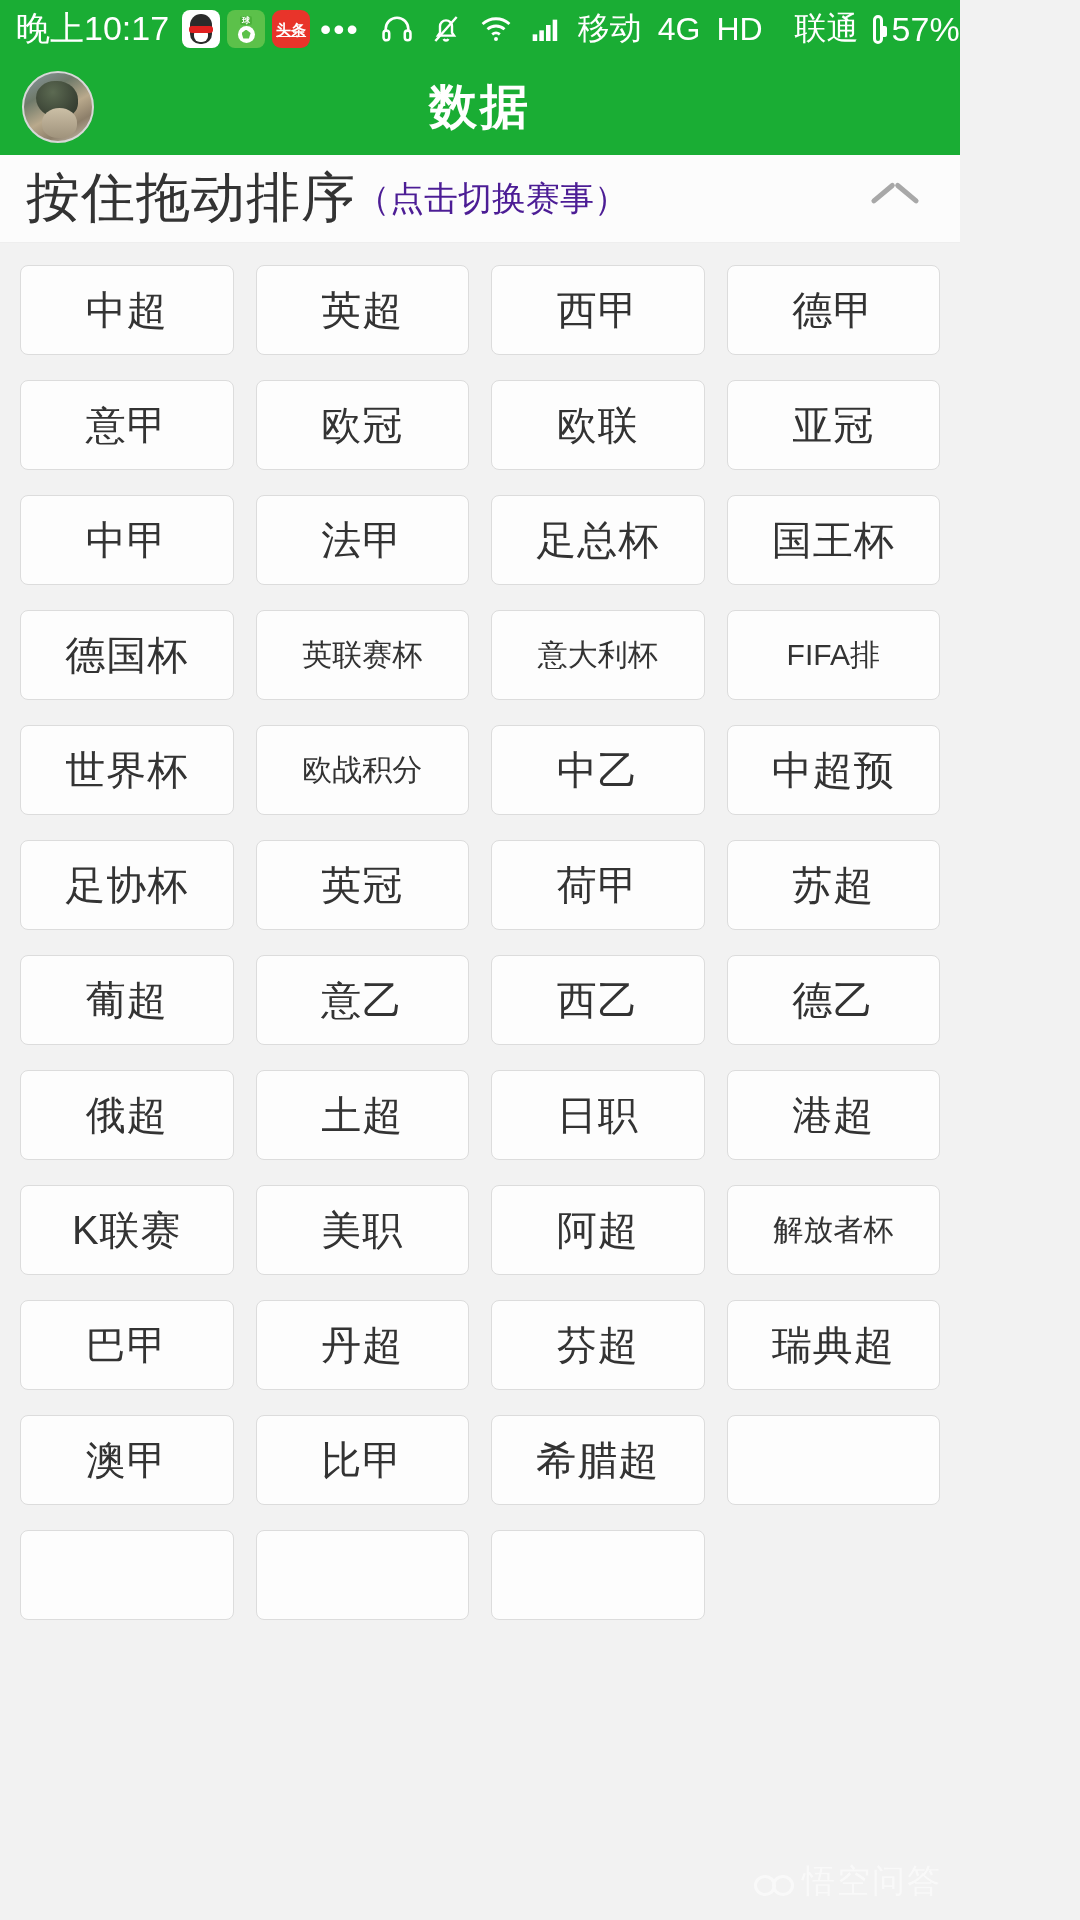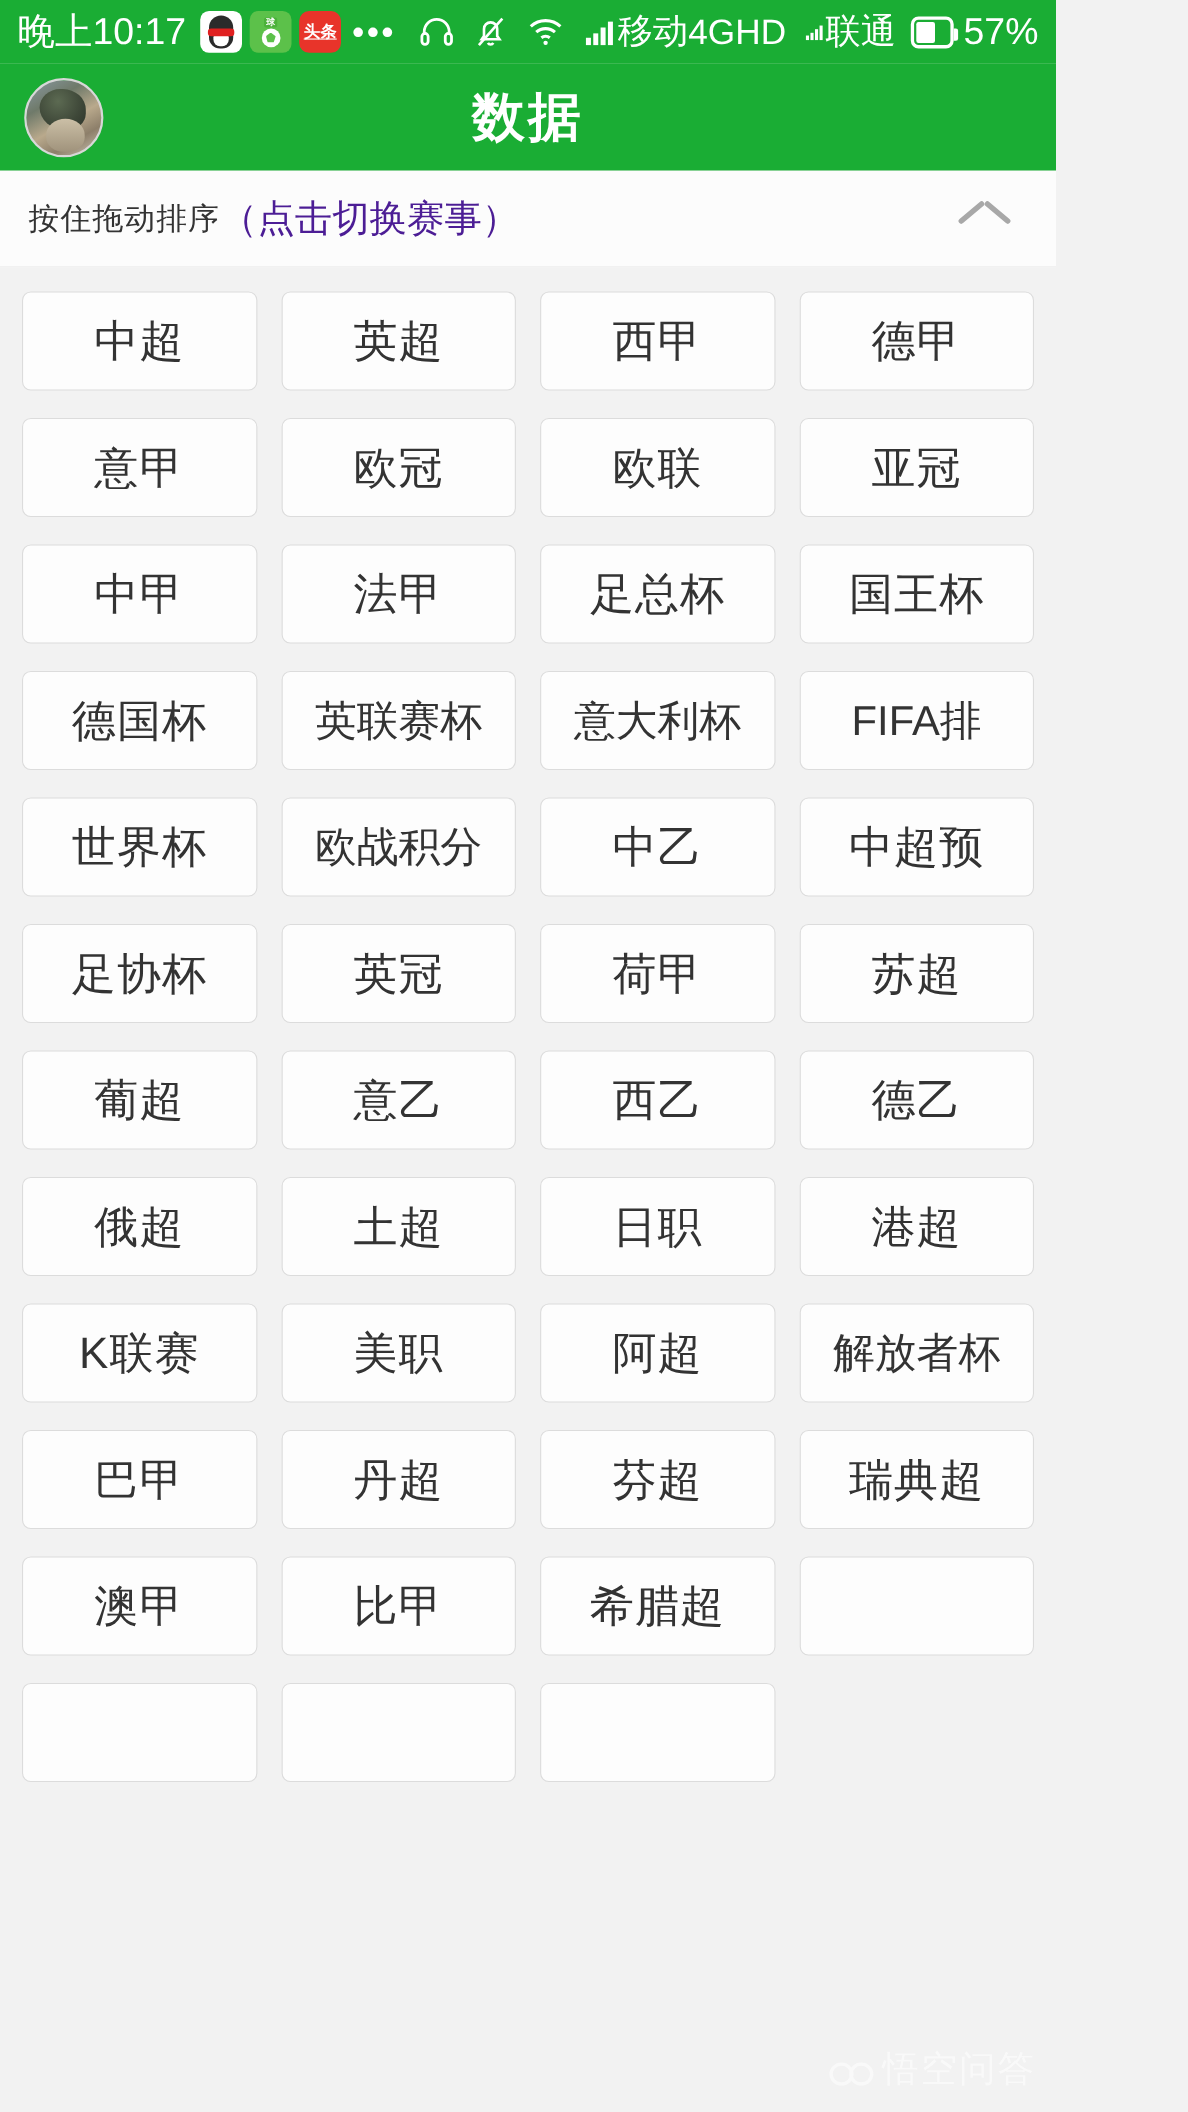--- a/index.html
+++ b/index.html
@@ -49,21 +49,21 @@
   .ai-ball .ball::after {
     content: ""; position: absolute; left: 4px; top: 4px;
     width: 9px; height: 9px; background: #5cc14a;
     clip-path: polygon(50% 0%, 100% 38%, 81% 100%, 19% 100%, 0% 38%);
   }
   .ai-tt { background: #e8342a; color: #fff; font-size: 15px; line-height: 1;
            flex-direction: column; border-radius: 9px; text-decoration: underline; }
   .ai-tt span { display: block; }
   .sb-dots { font-size: 32px; letter-spacing: 2px; margin-left: 10px; line-height: 14px; }
   .sb-icons { display: flex; align-items: center; gap: 16px; margin-left: 20px; }
-  .sb-label { font-size: 32px; white-space: nowrap; }
+  .sb-label { font-size: 32px; margin-left: 16px; white-space: nowrap; }
   .sb-batt {
     width: 56px; height: 29px; border: 3px solid #fff; border-radius: 7px;
     position: relative; margin-left: 14px; padding: 2px;
   }
   .sb-batt::after {
     content: ""; position: absolute; right: -7px; top: 8px;
     width: 4px; height: 11px; background: #fff; border-radius: 0 2px 2px 0;
   }
   .sb-batt i { display: block; height: 100%; width: 57%; background: #fff; border-radius: 2px; }
   .sb-pct { font-size: 34px; margin-left: 9px; }
@@ -96,21 +96,21 @@
     color: #ffffff; font-size: 48px; font-weight: bold; letter-spacing: 3px;
     pointer-events: none;
   }
 
   
   .sorthead {
     height: 88px; background: #fcfcfc;
     display: flex; align-items: center; padding: 0 26px;
     border-bottom: 1px solid #eeeeee;
   }
-  .sh-main { font-size: 28px; color: #333333; letter-spacing: 1px; }
+  .sh-main { font-size: 54px; color: #333333; letter-spacing: 1px; }
   .sh-sub  { font-size: 34px; color: #4c1d95; letter-spacing: 0px; }
   .sh-spacer { flex: 1; }
   .chevron { width: 46px; height: 46px; position: relative; margin-right: 16px; }
   .chevron::before, .chevron::after {
     content: ""; position: absolute; top: 24px; width: 29px; height: 5px;
     background: #a8a8a8; border-radius: 3px;
   }
   .chevron::before { left: 0px;  transform: rotate(-40deg); transform-origin: left center; }
   .chevron::after  { right: 0px; transform: rotate(40deg);  transform-origin: right center; }
 
@@ -124,21 +124,21 @@
     display: grid; grid-template-columns: repeat(4, 1fr);
     column-gap: 22px; row-gap: 25px;
   }
   .tile {
     height: 90px; background: #fdfdfd;
     border: 1px solid #dcdcdc; border-radius: 8px;
     display: flex; align-items: center; justify-content: center;
     color: #333333; font-size: 40px; letter-spacing: 1px;
     white-space: nowrap; overflow: hidden;
   }
-  .tile.squeeze { font-size: 38px; letter-spacing: 0; }
+  .tile.squeeze { font-size: 30px; letter-spacing: 0; }
 
   
   .watermark {
     position: absolute; right: 18px; bottom: 16px;
     display: flex; align-items: center; gap: 8px;
     opacity: 0.55; pointer-events: none;
   }
   .wm-logo {
     width: 40px; height: 26px; position: relative;
   }

